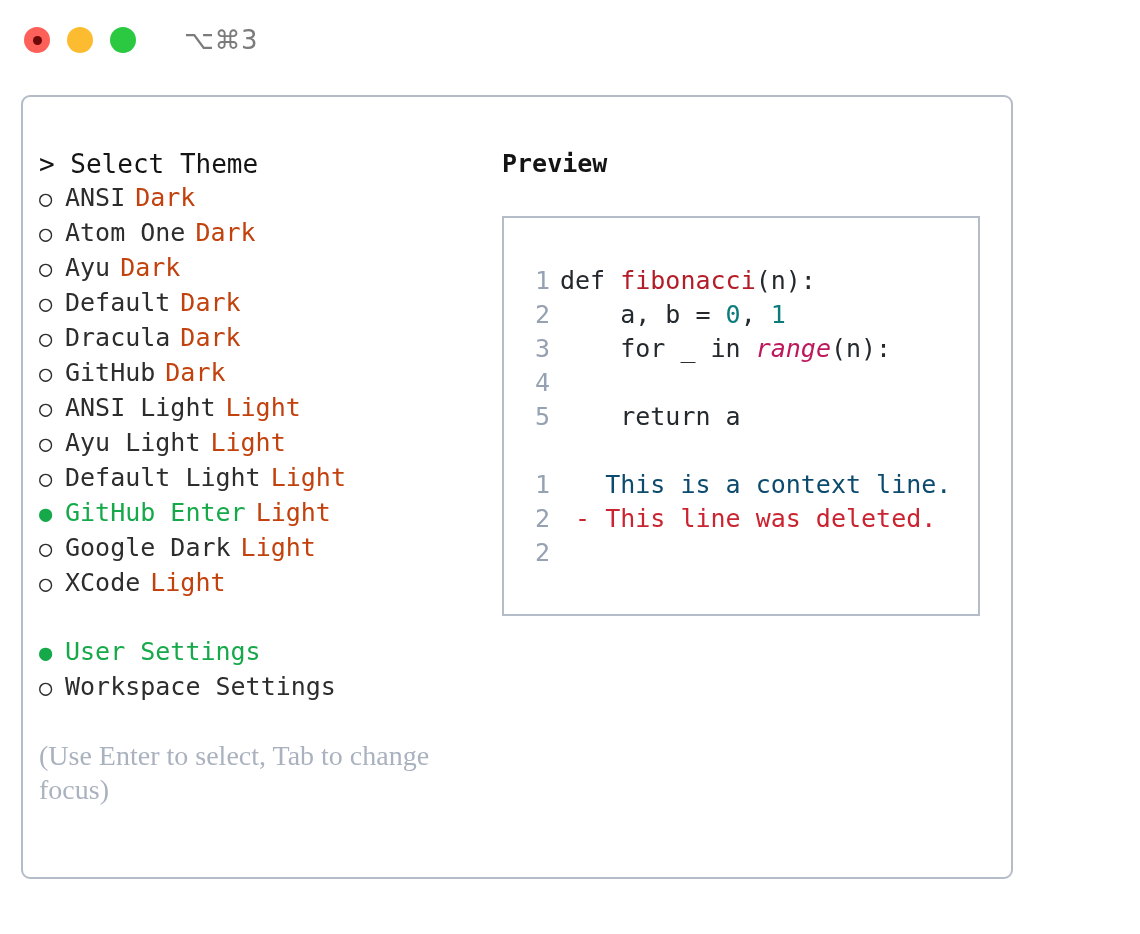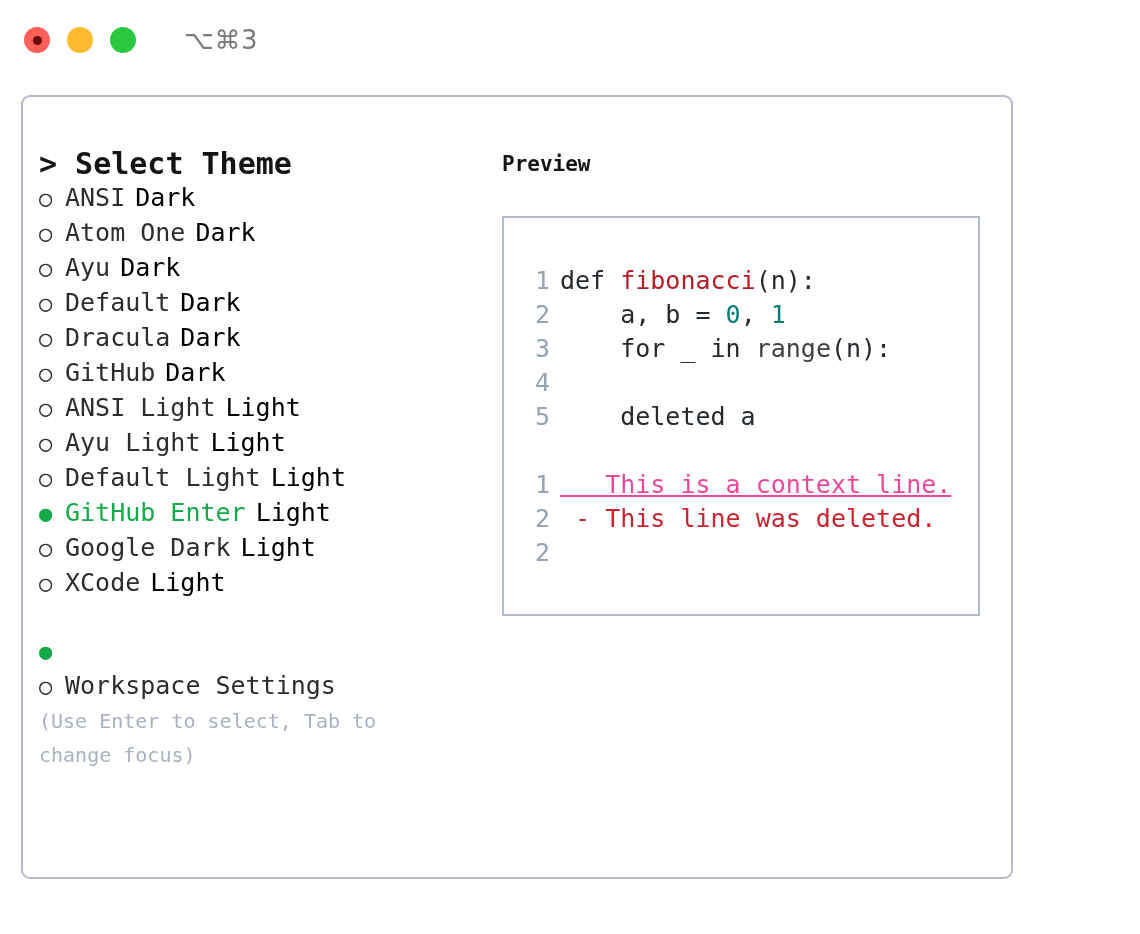--- a/index.html
+++ b/index.html
@@ -89,22 +89,22 @@
 
   
   .left-col {
     position: absolute;
     left: 16px;
     top: 50px;
     width: 460px;
   }
 
   .section-header {
-    font-size: 30px;
-    font-weight: bold;
+    font-size: 26px;
+    font-weight: normal;
     color: #141414;
     line-height: 34px;
     white-space: pre;
   }
 
   .opt-row {
     display: flex;
     align-items: baseline;
     font-size: 25px;
     line-height: 34px;
@@ -118,42 +118,44 @@
     color: #2d2d2d;
   }
   .bullet.sel {
     color: #16a94a;
   }
   .bullet.blank { color: transparent; }
 
   .opt-name { color: #2d2d2d; }
   .opt-row.selected .opt-name { color: #16a94a; }
   .opt-variant {
-    color: #000000;
+    color: #c2410c;
     margin-left: 10px;
   }
 
   .spacer-line { height: 34px; }
 
   .hint {
-    font-size: 20px;
+    margin-top: 34px;
+    font-size: 28px;
     line-height: 34px;
     color: #aab2bf;
     width: 420px;
+    font-family: Liberation Serif, serif;
   }
 
   
   .right-col {
     position: absolute;
     left: 479px;
     top: 50px;
     width: 500px;
   }
   .preview-title {
-    font-size: 21px;
+    font-size: 25px;
     font-weight: bold;
     color: #141414;
     line-height: 34px;
   }
   .preview-box {
     margin-top: 35px;
     width: 478px;
     height: 400px;
     border: 2px solid #b4bcc8;
     box-sizing: border-box;
@@ -172,22 +174,22 @@
     width: 34px;
     flex: 0 0 34px;
     text-align: right;
     color: #96a2b2;
     margin-right: 10px;
   }
   .code-text { color: #24292e; }
 
   .tok-fn   { color: #b31d28; margin-top: 19px; }
   .tok-num  { color: #0b7b7b; }
-  .tok-call { color: #404040; }
-  .tok-ctx  { color: #ec4899; text-decoration: underline; }
+  .tok-call { color: #be185d; font-style: italic; }
+  .tok-ctx  { color: #0c4a6e; }
   .tok-del  { color: #cb2431; }
   .tok-add  { color: #16a80d; }
 
   .code-gap { height: 34px; }
 </style>
 </head>
 <body>
 
 <div class="window">
 
@@ -218,36 +220,36 @@
             <div class="opt-row"><span class="bullet">○</span><span class="opt-name">Ayu Light</span><span class="opt-variant">Light</span></div>
             <div class="opt-row"><span class="bullet">○</span><span class="opt-name">Default Light</span><span class="opt-variant">Light</span></div>
             <div class="opt-row selected"><span class="bullet sel">●</span><span class="opt-name">GitHub Enter</span><span class="opt-variant">Light</span></div>
             <div class="opt-row"><span class="bullet">○</span><span class="opt-name">Google Dark</span><span class="opt-variant">Light</span></div>
             <div class="opt-row"><span class="bullet">○</span><span class="opt-name">XCode</span><span class="opt-variant">Light</span></div>
           </div>
 
         <div class="spacer-line"></div>
 
         <div id="apply-list">
-            <div class="opt-row selected"><span class="bullet sel">●</span></div>
+            <div class="opt-row selected"><span class="bullet sel">●</span><span class="opt-name">User Settings</span></div>
             <div class="opt-row"><span class="bullet">○</span><span class="opt-name">Workspace Settings</span></div>
           </div>
 
         <div class="hint">(Use Enter to select, Tab to change focus)</div>
       </div>
 
       <div class="right-col">
         <div class="preview-title">Preview</div>
         <div class="preview-box">
           <div id="code-block">
               <div class="code-line"><span class="ln">1</span><span class="code-text"><span>def </span><span class="tok-fn">fibonacci</span><span>(n):</span></span></div>
               <div class="code-line"><span class="ln">2</span><span class="code-text"><span>    a, b = </span><span class="tok-num">0</span><span>, </span><span class="tok-num">1</span></span></div>
               <div class="code-line"><span class="ln">3</span><span class="code-text"><span>    for _ in </span><span class="tok-call">range</span><span>(n):</span></span></div>
               <div class="code-line"><span class="ln">4</span></div>
-              <div class="code-line"><span class="ln">5</span><span class="code-text"><span>    deleted a</span></span></div>
+              <div class="code-line"><span class="ln">5</span><span class="code-text"><span>    return a</span></span></div>
             </div>
           <div class="code-gap"></div>
           <div id="diff-block">
               <div class="code-line"><span class="ln">1</span><span class="code-text"><span class="tok-ctx">   This is a context line.</span></span></div>
               <div class="code-line"><span class="ln">2</span><span class="code-text"><span class="tok-del"> - This line was deleted.</span></span></div>
               <div class="code-line"><span class="ln">2</span></div>
             </div>
         </div>
       </div>
 

